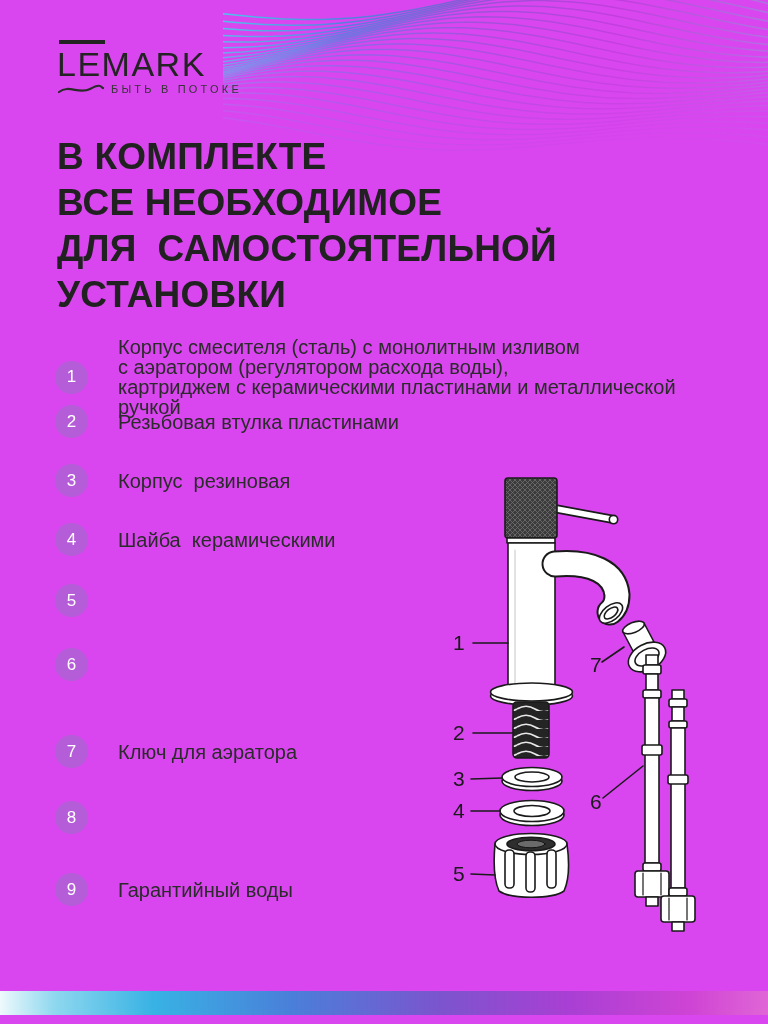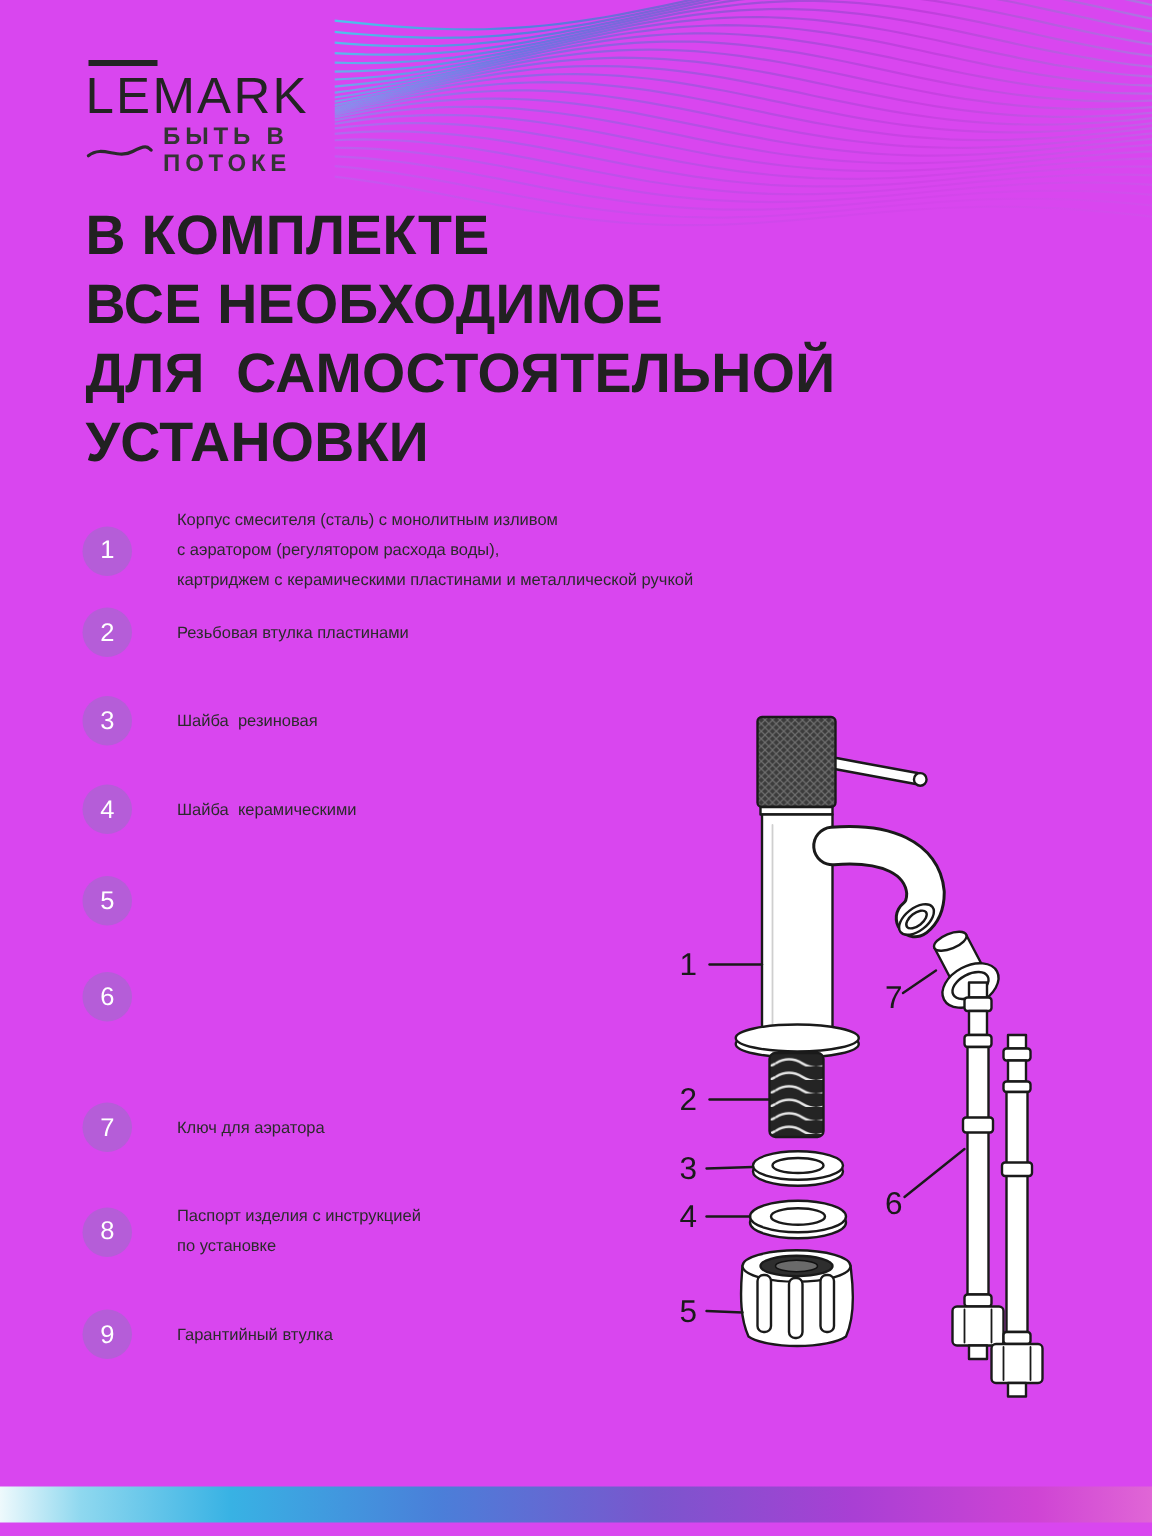--- a/index.html
+++ b/index.html
@@ -8,36 +8,36 @@
     overflow:hidden;font-family:"Liberation Sans", sans-serif;color:#262626;
   }
   
   .wave-wrap{position:absolute;top:0;right:0;width:545px;height:170px;}
   
   .logo{position:absolute;left:57px;top:40px;width:220px;}
   .logo-bar{width:46px;height:3.5px;background:#232323;margin:0 0 3px 2px;}
   .logo-word{font-size:34px;letter-spacing:1.5px;color:#232323;font-weight:400;line-height:1.05;}
   .logo-sub{display:flex;align-items:center;margin-top:1px;}
   .logo-squiggle{margin-right:6px;}
-  .logo-tagline{font-size:16px;letter-spacing:3.2px;color:#343434;font-weight:700;}
+  .logo-tagline{font-size:11px;letter-spacing:3.2px;color:#343434;font-weight:400;}
   
   .heading{
     position:absolute;left:57px;top:134px;width:620px;
     font-size:37px;line-height:46px;color:#212121;font-weight:700;
     letter-spacing:0.2px;white-space:pre-wrap;
   }
   
   .item{position:absolute;left:55px;display:flex;align-items:center;}
   .item .bullet{
     flex:0 0 33px;width:33px;height:33px;border-radius:50%;
     background:#b55dd8;color:#ffffff;display:flex;align-items:center;justify-content:center;
     font-size:17px;font-weight:400;
   }
   .item .txt{
-    margin-left:30px;font-size:11px;line-height:20px;color:#2b2b2b;
+    margin-left:30px;font-size:20px;line-height:20px;color:#2b2b2b;
     white-space:pre-wrap;max-width:590px;
   }
   .item.i1{top:337px;}
   .item.i2{top:405px;}
   .item.i3{top:464px;}
   .item.i4{top:523px;}
   .item.i5{top:584px;}
   .item.i6{top:645px;align-items:flex-start;}
   .item.i6 .bullet{margin-top:3px;}
   .item.i7{top:735px;}
@@ -126,21 +126,21 @@
   <div class="item i2">
     <div class="bullet">
         <span>2</span>
       </div>
     <div class="txt">Резьбовая втулка пластинами</div>
   </div>
   <div class="item i3">
     <div class="bullet">
         <span>3</span>
       </div>
-    <div class="txt">Шайба  резиновая</div>
+    <div class="txt">Корпус  резиновая</div>
   </div>
   <div class="item i4">
     <div class="bullet">
         <span>4</span>
       </div>
     <div class="txt">Шайба  керамическими</div>
   </div>
   <div class="item i5">
     <div class="bullet">
         <span>5</span>
@@ -154,28 +154,26 @@
   <div class="item i7">
     <div class="bullet">
         <span>7</span>
       </div>
     <div class="txt">Ключ для аэратора</div>
   </div>
   <div class="item i8">
     <div class="bullet">
         <span>8</span>
       </div>
-    <div class="txt">Паспорт изделия с инструкцией
-по установке</div>
   </div>
   <div class="item i9">
     <div class="bullet">
         <span>9</span>
       </div>
-    <div class="txt">Гарантийный втулка</div>
+    <div class="txt">Гарантийный воды</div>
   </div>
 
   <div class="diagram">
     <svg width="300" height="500" viewBox="0 0 300 500">
       <defs>
         <pattern id="knurl" width="5" height="5" patternUnits="userSpaceOnUse">
           <rect width="5" height="5" fill="#3c3c3c"></rect>
           <path d="M0 5 L5 0 M0 0 L5 5" stroke="#6e6e6e" stroke-width="0.8"></path>
         </pattern>
         <pattern id="threads" width="36" height="9" patternUnits="userSpaceOnUse">

